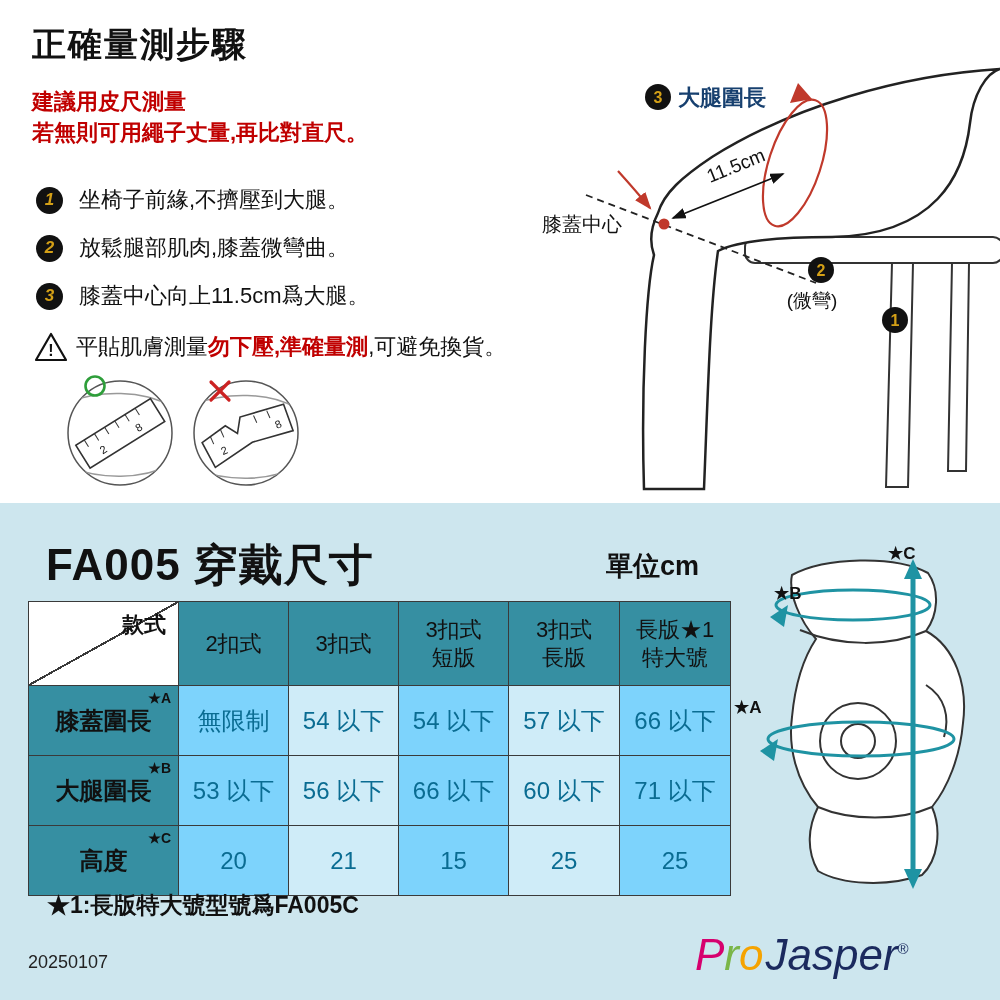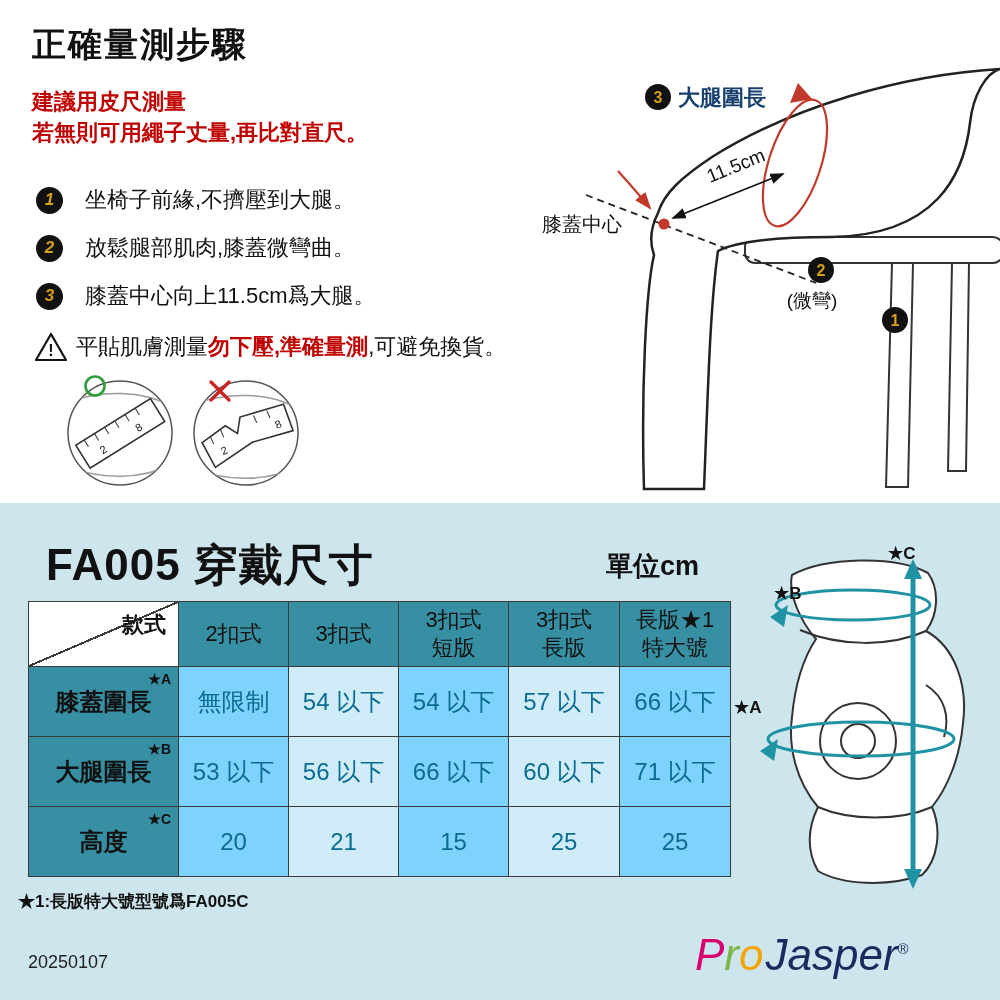--- a/index.html
+++ b/index.html
@@ -7,21 +7,21 @@
   .page { position:relative; width:1000px; height:1000px; background:#ffffff; overflow:hidden; }
   .abs { position:absolute; }
 
   
   .main-title { left:32px; top:22px; font-size:34px; font-weight:bold; color:#111; letter-spacing:2px;font-family:Liberation Serif, serif; }
   .advice { left:32px; top:86px; font-size:22px; font-weight:bold; color:#c00000; line-height:31px; }
   .steps { left:36px; top:176px; }
   .step { display:flex; align-items:center; height:48px; }
   .badge { width:27px; height:27px; border-radius:50%; background:#111; color:#d4a017;
            font-size:17px; font-weight:bold; display:flex; align-items:center; justify-content:center; flex:0 0 27px; }
-  .step-text { font-size:22px; color:#111; margin-left:22px; }
+  .step-text { font-size:22px; color:#111; margin-left:16px; }
   .warning { left:34px; top:332px; display:flex; align-items:center; font-size:22px; color:#111; }
   .warn-svg { margin-right:8px; }
   .warning .red { color:#c00000; font-weight:bold; }
 
   
   .section-bottom { left:0; top:503px; width:1000px; height:497px; background:#cde6ee; }
   .fa-title { left:46px; top:536px; font-size:44px; font-weight:bold; color:#111; letter-spacing:1px; }
   .unit { left:606px; top:548px; font-size:27px; font-weight:bold; color:#111; }
 
   table.size-table { left:28px; top:601px; border-collapse:collapse; table-layout:fixed; width:702px; }
@@ -31,21 +31,21 @@
   .row-head { background:#368fa2; color:#111; font-weight:bold; font-size:24px; position:relative; }
   .row-head .star { position:absolute; top:4px; right:7px; font-size:14px; font-weight:bold; }
   .cell { font-size:24px; color:#0a6c92; }
   .c-white { background:#7dd3fc; }
   .c-blue  { background:#cfecf8; }
   .corner { background:#ffffff; position:relative; }
   .corner .diag { position:absolute; inset:0;
     background:linear-gradient(to bottom right, transparent calc(50% - 1px), #3a3a3a calc(50% - 1px), #3a3a3a calc(50% + 1px), transparent calc(50% + 1px)); }
   .corner .lbl { position:absolute; top:8px; right:12px; font-size:22px; font-weight:bold; color:#111; }
 
-  .footnote { left:18px; top:890px; font-size:17px; font-weight:bold; color:#111;text-align:center; }
+  .footnote { left:47px; top:890px; font-size:23px; font-weight:bold; color:#111;text-align:center; }
   .date { left:28px; top:952px; font-size:18px; color:#222; }
 
   .logo { left:695px; top:930px; font-style:italic; font-weight:normal; font-size:44px; white-space:nowrap;text-align:right; }
   .lg-p { color:#d6006e; } .lg-r { color:#7ab648; } .lg-o { color:#f5a300; }
   .lg-name { color:#1b2a5e; margin-left:2px; }
   .lg-reg { color:#1b2a5e; font-size:15px; vertical-align:super; font-style:normal; }
 
   svg text { font-family:"Liberation Sans", sans-serif; }
 </style>
 </head>
@@ -201,21 +201,21 @@
   <table class="abs size-table">
     <colgroup>
       <col style="width:150px">
         <col style="width:110px">
         <col style="width:110px">
       <col style="width:110px">
         <col style="width:111px">
         <col style="width:111px">
     </colgroup>
     <tbody>
-        <tr style="height:65px">
+        <tr style="height:84px">
       <td class="corner">
         <span class="diag"></span>
         <span class="lbl">款式</span>
       </td>
       <th class="th-teal">
             <span class="th-line">2扣式</span>
             <span class="th-line"></span>
           </th>
       <th class="th-teal">
             <span class="th-line">3扣式</span>

